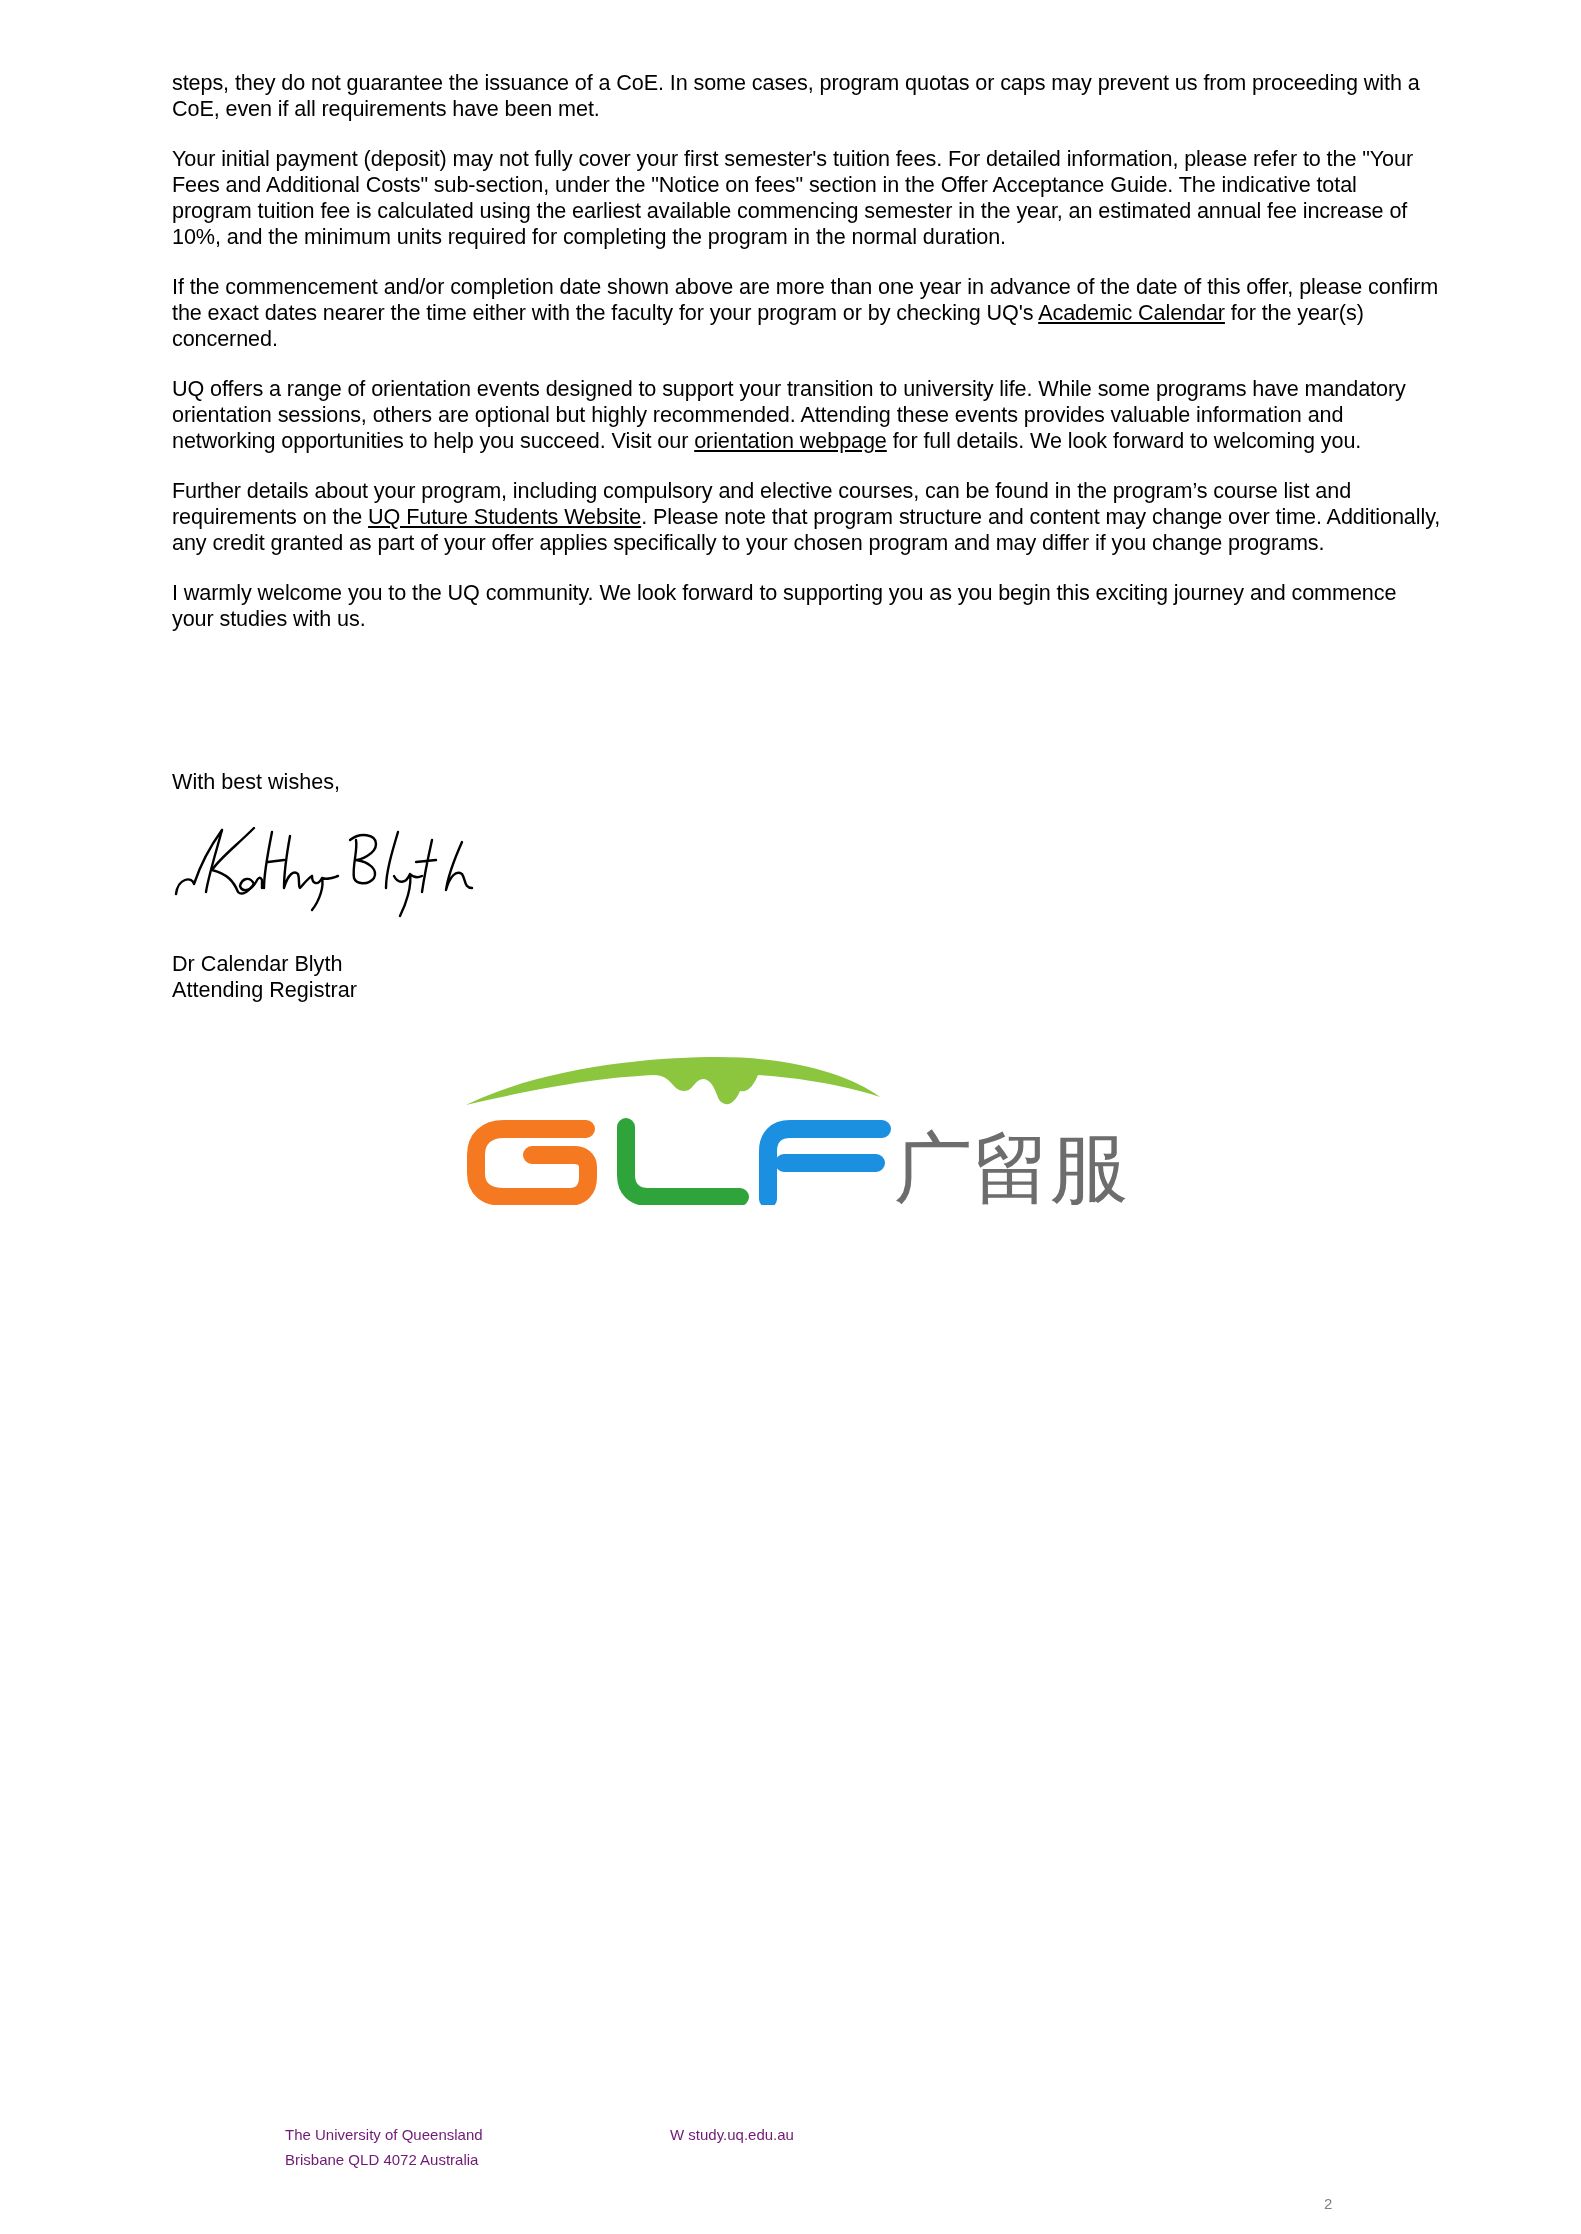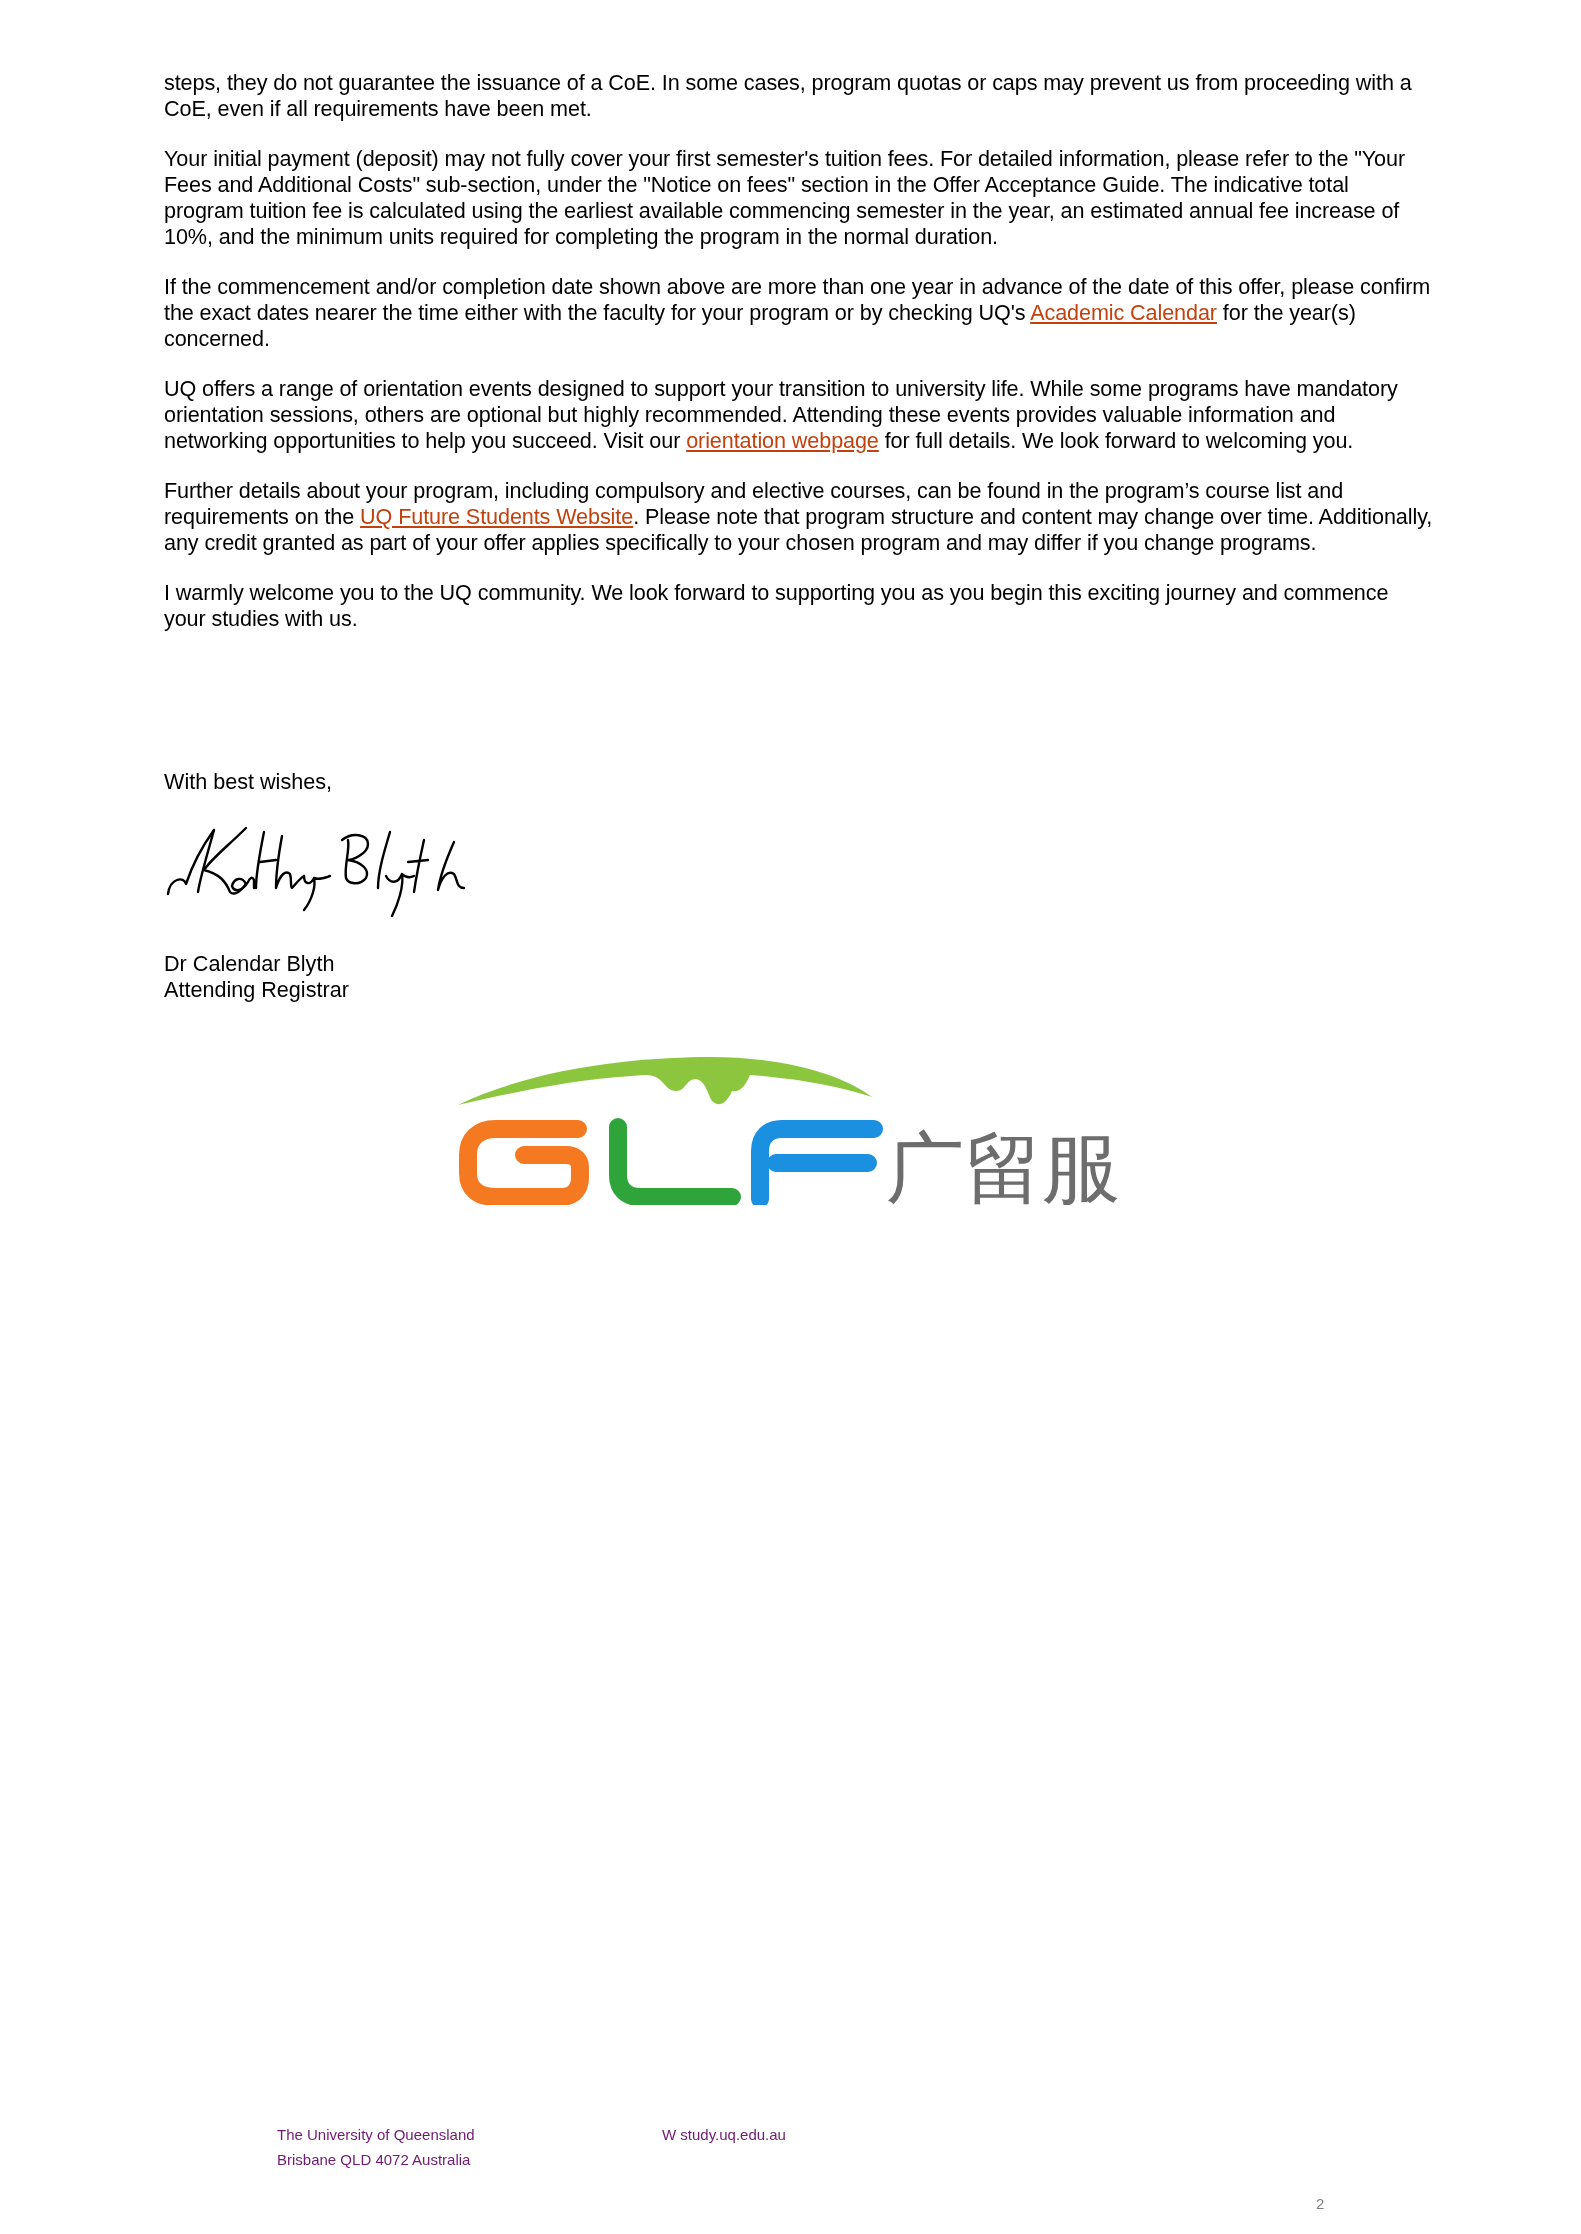--- a/index.html
+++ b/index.html
@@ -1,21 +1,21 @@
 <!DOCTYPE html>
 <html><head>
   <meta charset="utf-8">
   <style>
     html, body { margin: 0; padding: 0; background: #ffffff; }
     body { width: 1581px; height: 2234px; position: relative; overflow: hidden;
            font-family: "Liberation Sans", sans-serif; color: #000; }
-    .page { position: absolute; left: 0; top: 0; width: 1409px; height: 2234px; background: #fff; }
+    .page { position: absolute; left: 8px; top: 0; width: 1409px; height: 2234px; background: #fff; }
     .body-text { position: absolute; left: 164px; width: 1270px; font-size: 21.6px; line-height: 26px; letter-spacing: -0.1px; }
     .para { margin: 0 0 24px 0; }
-    a.link { color: #c2410c; text-decoration: underline; }
+    a.link { color: #000000; text-decoration: underline; }
     .closing { position: absolute; left: 164px; top: 745px; font-size: 21.6px; line-height: 26px; margin-top: 24px; }
     .signature { position: absolute; left: 164px; top: 822px; width: 380px; height: 110px; }
     .signatory { position: absolute; left: 164px; top: 951px; font-size: 21.6px; line-height: 26px; }
     .logo { position: absolute; left: 450px; top: 1055px; width: 720px; height: 150px; }
     .footer { position: absolute; top: 2122px; font-size: 15px; line-height: 25px; color: #701a75; }
     .page-number { position: absolute; left: 1316px; top: 2195px; font-size: 15px; color: #7f7f7f; }
   </style>
 </head>
 <body>
 

